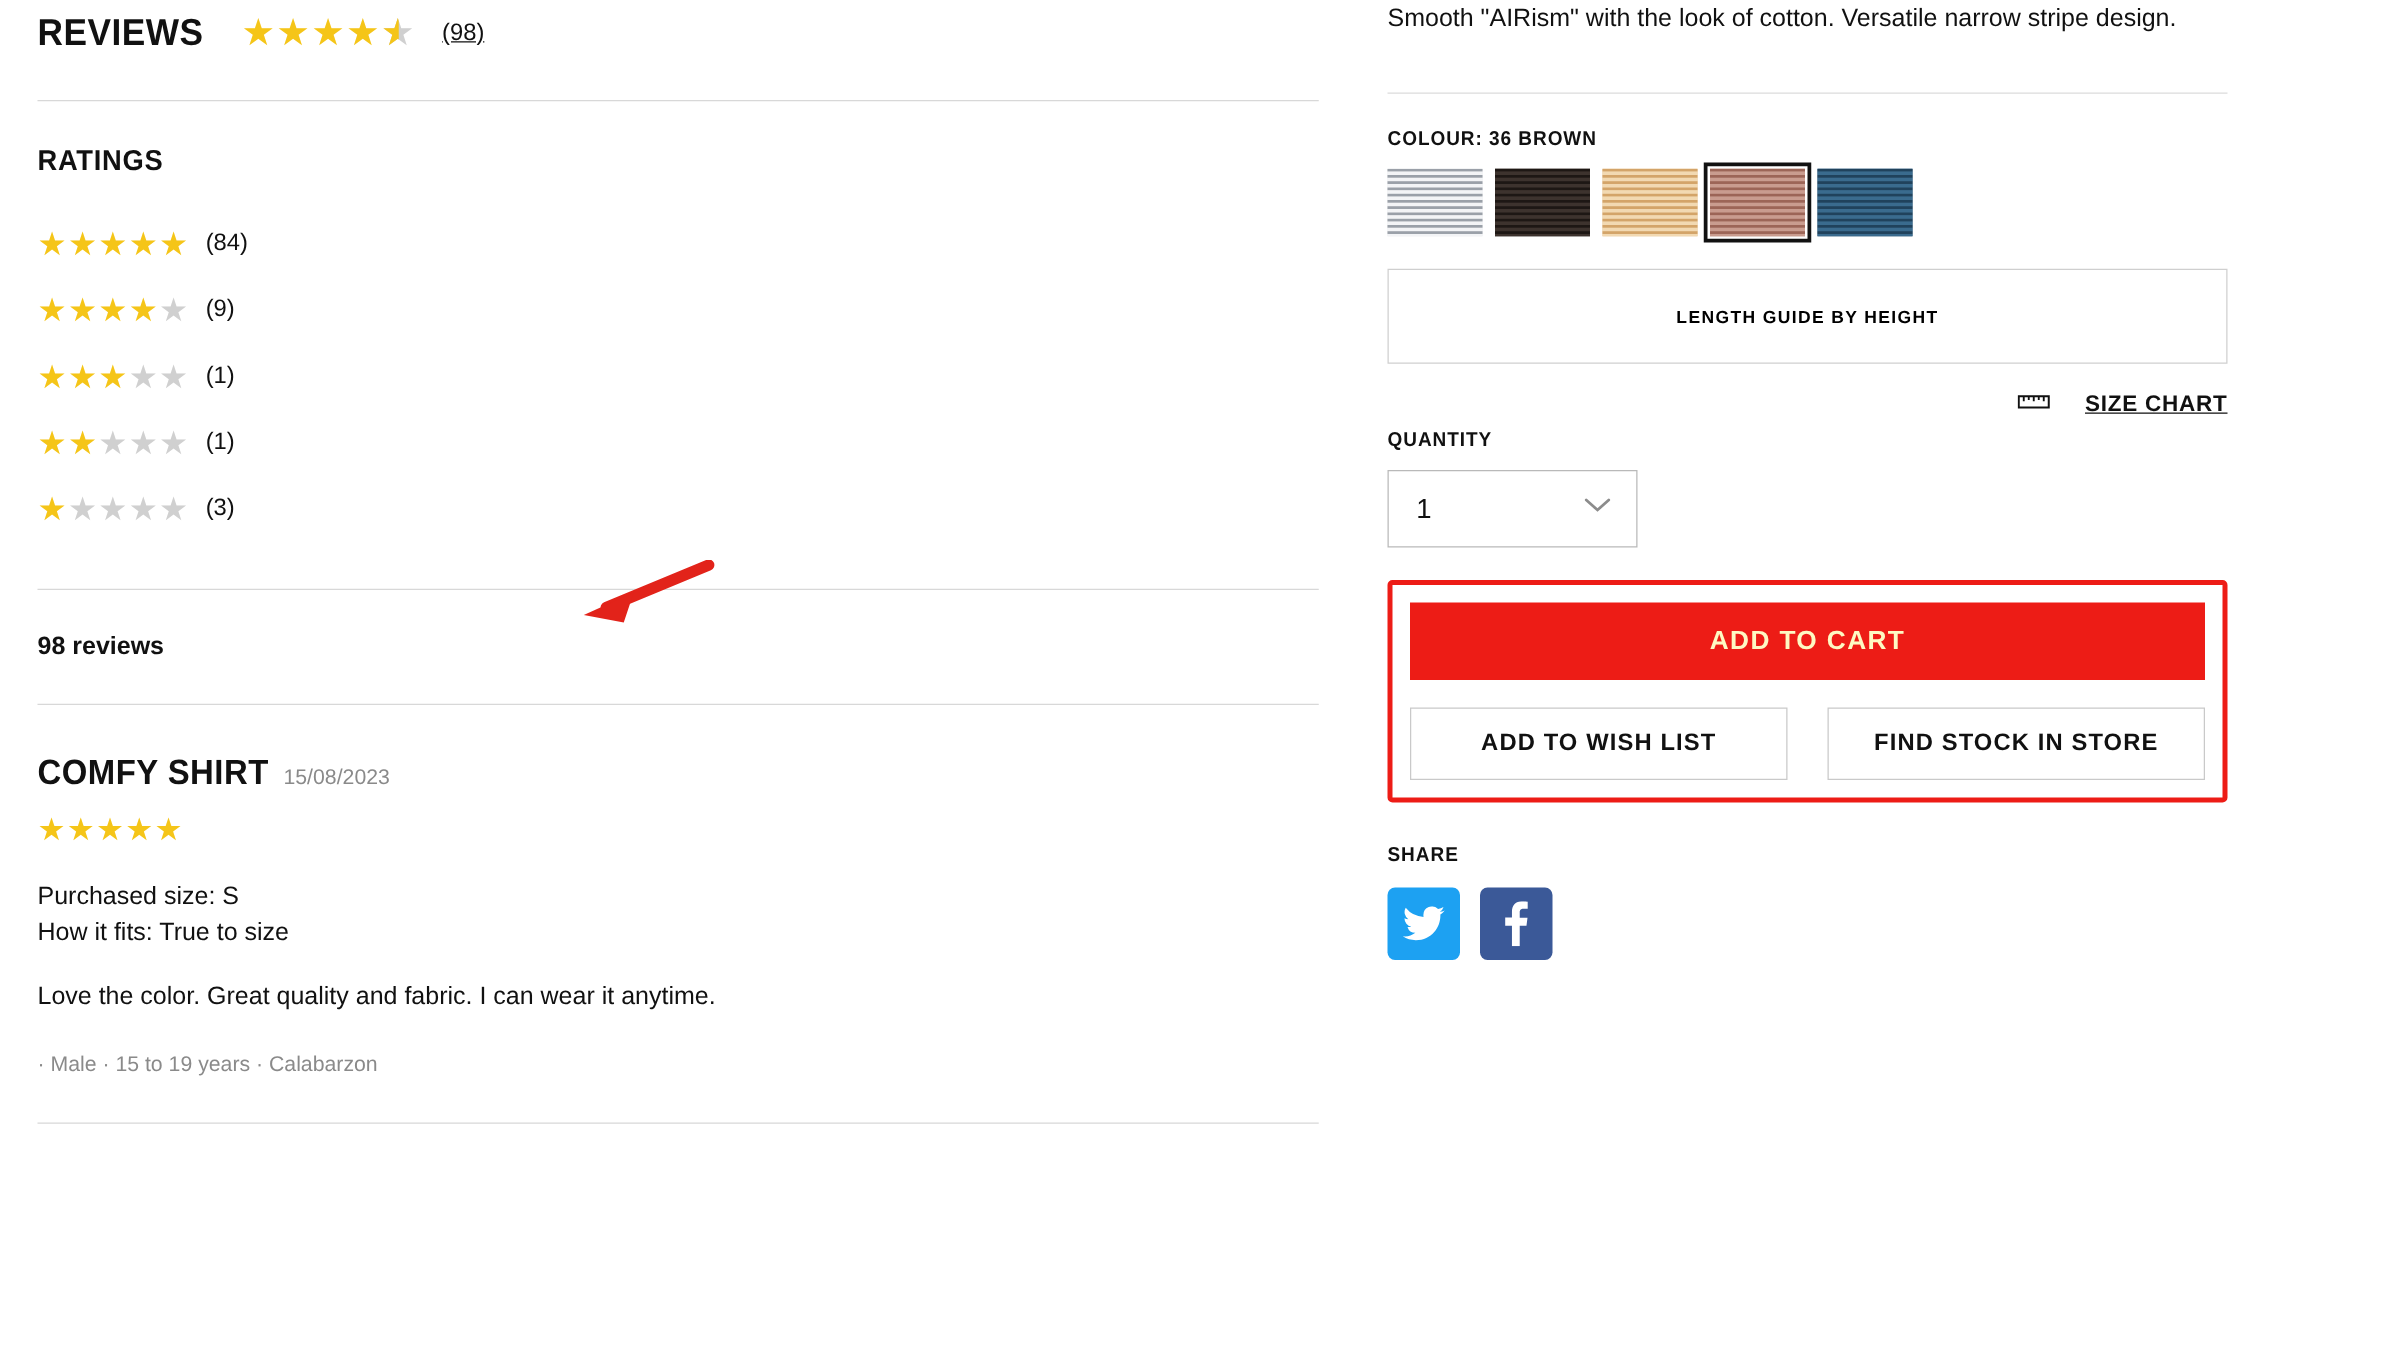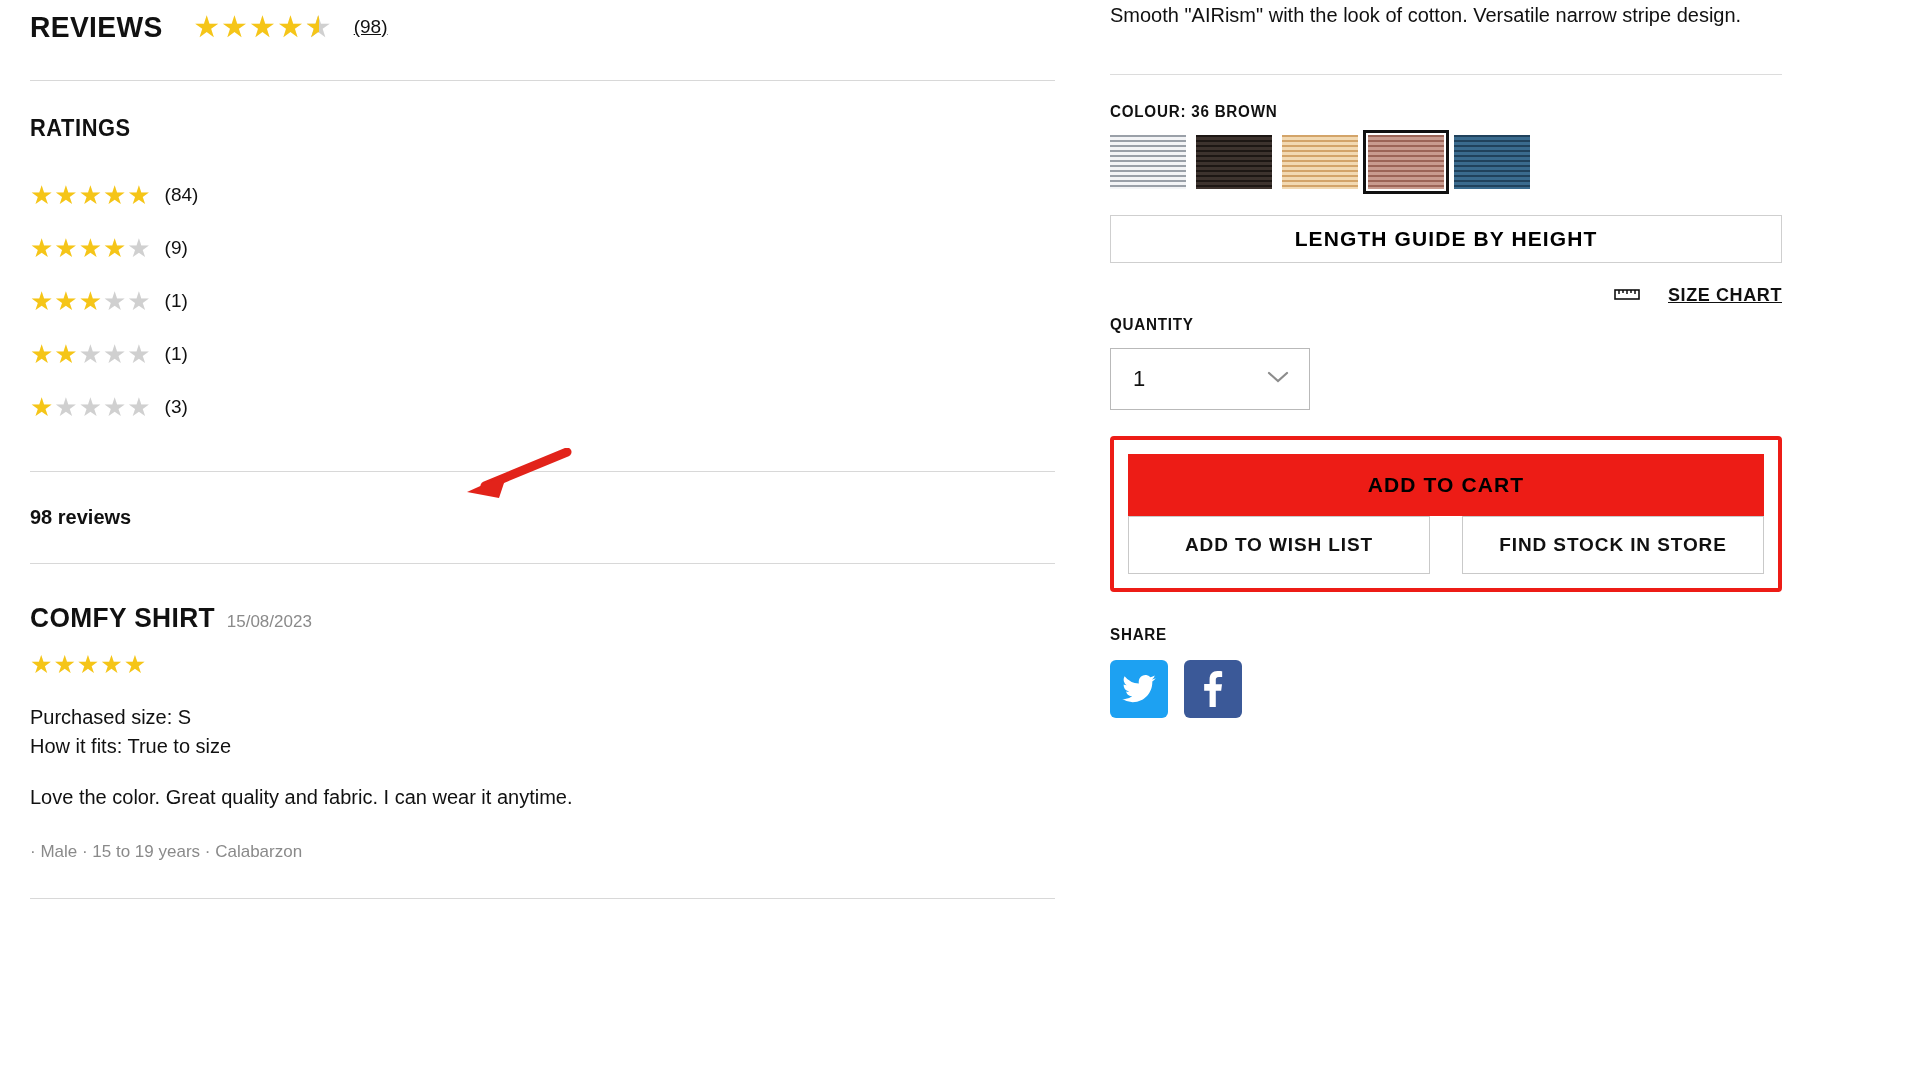--- a/index.html
+++ b/index.html
@@ -139,24 +139,24 @@
     width: 78px; height: 58px; border: 1px solid #d5d5d5; background: #fff;
     font-family: "Liberation Sans", sans-serif; font-size: 19px; color: #222;
     cursor: pointer; display: flex; align-items: center; justify-content: center;
   }
   .size-btn.selected {
     background: #2d2220; color: #fff; border: 2px solid #000;
     box-shadow: inset 0 0 0 2px #fff;
   }
 
   .length-guide {
-    width: 100%; height: 48px; margin-top: 26px;
+    width: 100%; height: 76px; margin-top: 26px;
     border: 1px solid #cfcfcf; background: #fff; cursor: pointer;
     font-family: "Liberation Sans", sans-serif;
-    font-size: 21px; font-weight: 700; letter-spacing: 1.1px;
+    font-size: 14px; font-weight: 700; letter-spacing: 1.1px;
   }
 
   .size-chart-row {
     display: flex; align-items: center; justify-content: flex-end;
     gap: 28px; margin-top: 22px;
   }
   .ruler-icon { display: inline-block; }
   .size-chart-link {
     font-size: 18px; font-weight: 700; letter-spacing: .6px;
     text-decoration: underline; cursor: pointer;
@@ -173,25 +173,25 @@
   }
   .qty-chevron { position: absolute; right: 20px; top: 50%; transform: translateY(-50%); }
   .stock { margin-top: 20px; font-size: 19px; color: #6f6f6f; }
 
   .cart-annot {
     margin-top: 26px; border: 4px solid #ED1C16; border-radius: 4px;
     padding: 14px; background: #fff;
   }
   .add-cart-btn {
     display: block; width: 100%; height: 62px; border: 0;
-    background: #ED1C16; color: #000000; cursor: pointer;
+    background: #ED1C16; color: #fef9c3; cursor: pointer;
     font-family: "Liberation Sans", sans-serif;
     font-size: 21px; font-weight: 700; letter-spacing: 1.1px;
   }
-  .secondary-row { display: flex; gap: 32px; }
+  .secondary-row { display: flex; gap: 32px; margin-top: 22px; }
   .secondary-btn {
     flex: 1; height: 58px; border: 1px solid #c9c9c9; background: #fff;
     cursor: pointer; font-family: "Liberation Sans", sans-serif;
     font-size: 19px; font-weight: 700; letter-spacing: .9px; color: #111;
   }
 
   .share-label { margin-top: 34px; }
   .share-icons { display: flex; gap: 16px; margin-top: 16px; }
   .share-icon {
     width: 58px; height: 58px; border-radius: 6px; cursor: pointer;

